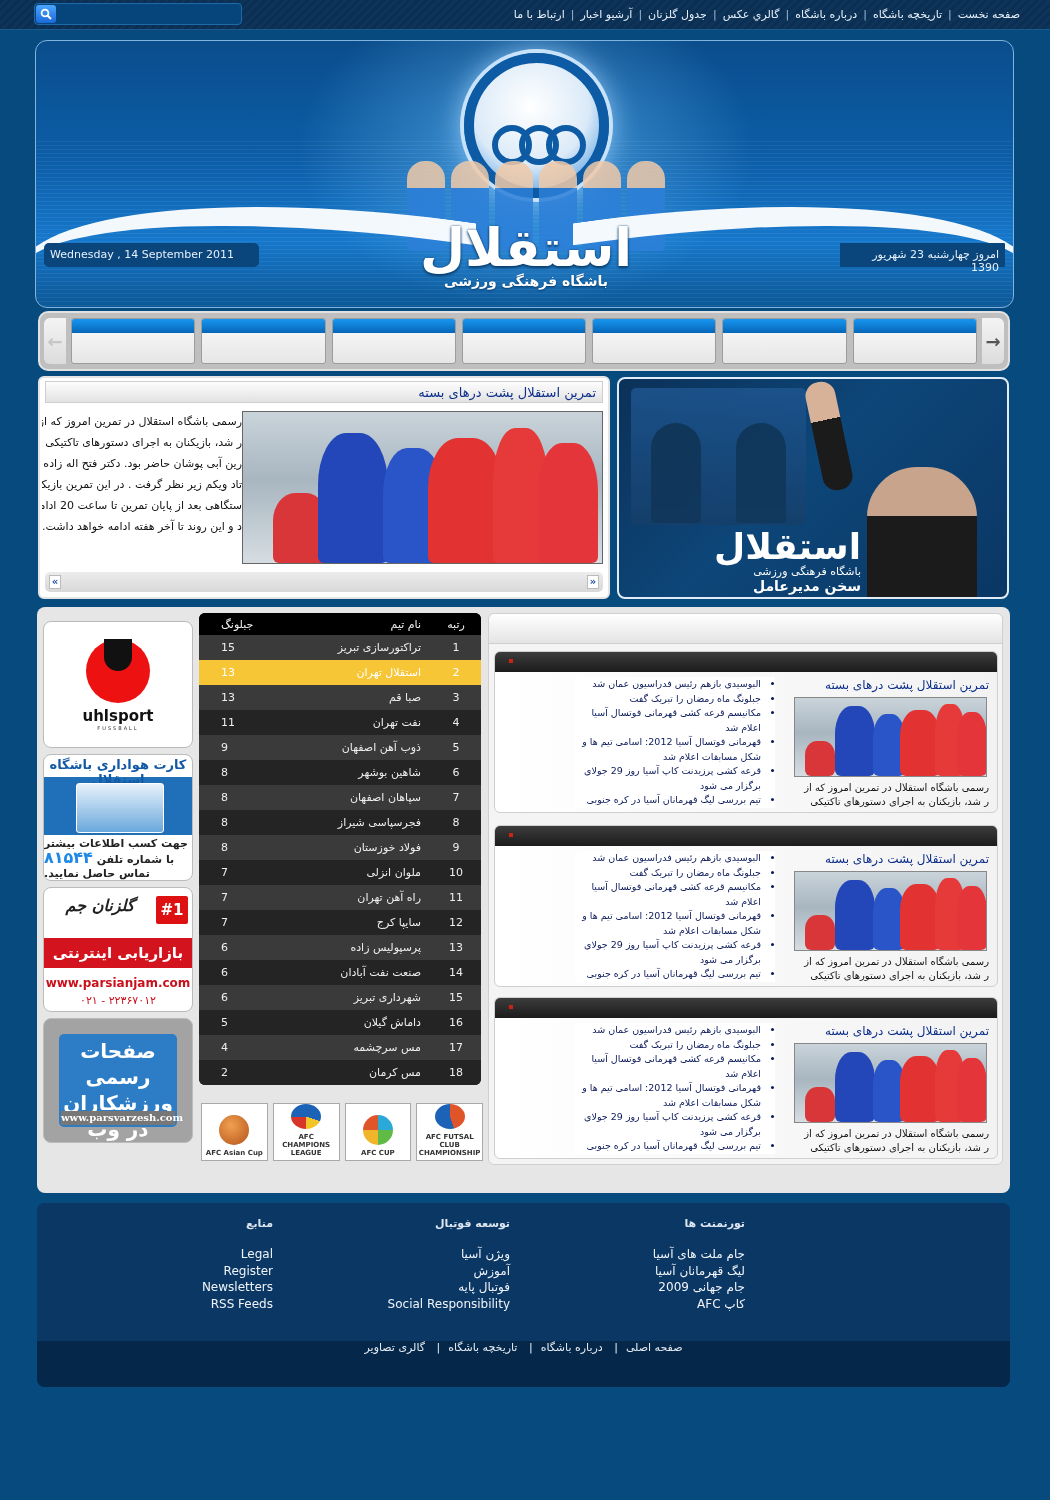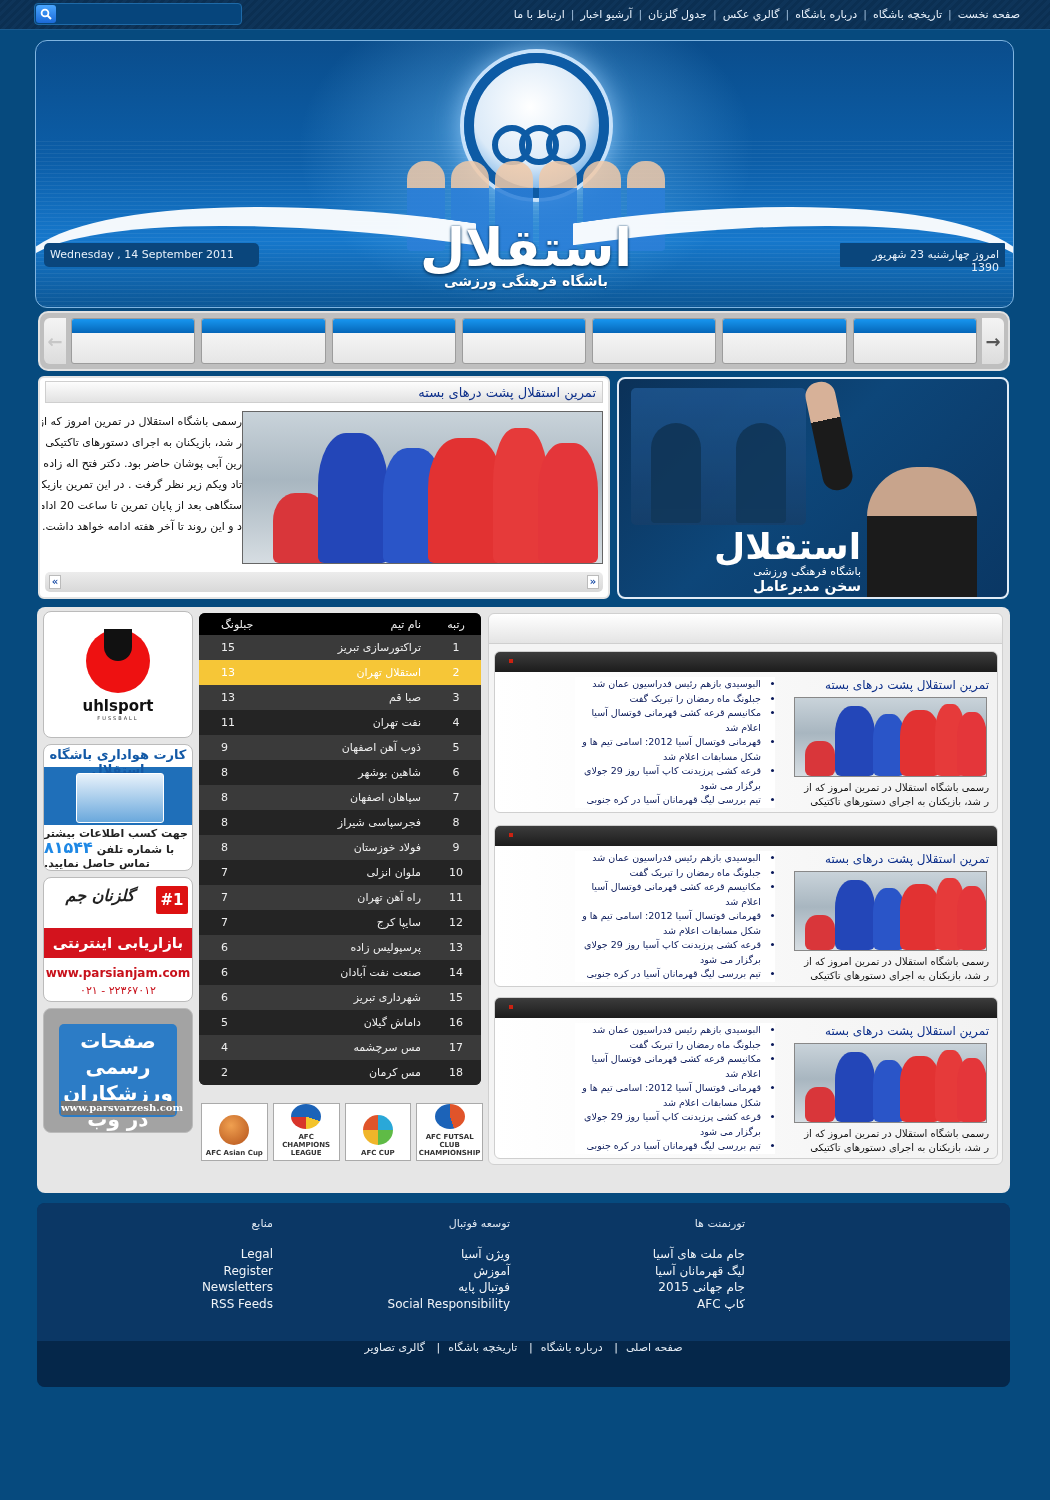--- a/index.html
+++ b/index.html
@@ -45,21 +45,21 @@
 .feature{position:absolute;left:617px;top:377px;width:392px;height:222px;border-radius:8px;border:2px solid #e2ecf6;overflow:hidden;background:linear-gradient(135deg,#0b3158 0%,#0d4679 45%,#0a3764 100%)}
 .feature .inset{position:absolute;left:12px;top:9px;width:175px;height:137px;background:linear-gradient(#1f5690,#163f6a);border-radius:5px;opacity:.85}
 .feature .inset span{position:absolute;top:35px;width:50px;height:100px;border-radius:25px 25px 4px 4px;background:#123759}
 .feature .man{position:absolute;right:30px;bottom:0;width:110px;height:130px;border-radius:50px 50px 0 0;background:linear-gradient(#c8a48c 0 38%,#1b1b1b 38% 100%)}
 .feature .arm{position:absolute;left:195px;top:2px;width:30px;height:110px;background:linear-gradient(#d7b198 0 35%,#1b1b1b 35%);border-radius:14px;transform:rotate(-12deg)}
 .feature .brand{position:absolute;left:82px;top:150px;width:160px;text-align:right;direction:rtl;color:#fff}
 .feature .brand .b1{font-size:36px;font-weight:bold;line-height:36px}
 .feature .brand .b2{font-size:11px}
 .feature .brand .b3{font-size:14px;font-weight:bold}
 .content{position:absolute;left:37px;top:607px;width:973px;height:586px;background:#e6e6e6;border-radius:8px}
-.ads{position:absolute;left:6px;top:4px;width:154px}
+.ads{position:absolute;left:6px;top:14px;width:154px}
 .ad{width:150px;border:1px solid #bbb;border-radius:8px;background:#fff;overflow:hidden;margin-bottom:6px;position:relative}
 .ad1{height:127px;display:flex;flex-direction:column;align-items:center;justify-content:center}
 .uhl{width:64px;height:64px;border-radius:50%;background:#e11;position:relative}
 .uhl:after{content:"";position:absolute;left:18px;top:0;width:28px;height:32px;background:#111;border-radius:0 0 14px 14px}
 .ad1 .lbl{font-weight:bold;font-size:15px;color:#111;margin-top:4px}
 .ad1 .sub{font-size:5px;letter-spacing:2px;color:#333}
 .ad2{height:127px;background:linear-gradient(#fff 0 18%,#1f6fb9 18% 64%,#fff 64%)}
 .ad2 .h{direction:rtl;text-align:center;color:#1359a6;font-weight:bold;font-size:13px;padding-top:2px}
 .ad2 .card{position:absolute;left:32px;top:28px;width:88px;height:50px;background:linear-gradient(#e8f2fb,#6aa8dc);border-radius:3px;border:1px solid #fff}
 .ad2 .f{position:absolute;top:82px;width:100%;direction:rtl;text-align:left;font-size:11px;font-weight:bold;color:#222;line-height:14px}
@@ -92,21 +92,21 @@
 .block .bh{height:20px;background:linear-gradient(#3c3c3c,#1c1c1c);position:relative}
 .block .bh .dot{position:absolute;left:14px;top:7px;width:4px;height:4px;background:#c21}
 .block .btitle{position:absolute;right:8px;top:26px;direction:rtl;color:#0d2f8a;font-size:12px}
 .block .bimg{position:absolute;right:10px;top:45px;width:193px;height:80px;border:1px solid #888;overflow:hidden}
 .block .bdesc{position:absolute;right:8px;top:129px;width:200px;direction:rtl;text-align:right;font-size:10px;line-height:14px;color:#111;white-space:nowrap;overflow:hidden}
 .block ul{position:absolute;left:80px;top:25px;width:200px;direction:rtl;list-style:disc;padding-right:14px;font-size:9.5px;line-height:14.5px;color:#0b1a5a;background:#fff}
 .block li{margin:0}
 .footer{position:absolute;left:37px;top:1203px;width:973px;height:184px;background:#063564;border-radius:8px;overflow:hidden}
 .footer .cols{position:absolute;left:0;top:0;width:100%;height:138px;background:#0b3765}
 .fcol{position:absolute;top:14px;direction:rtl;text-align:right;color:#e8eef5}
-.fcol .ft{font-size:11px;font-weight:normal;color:#dde6f0;margin-bottom:16px}
+.fcol .ft{font-size:11px;font-weight:bold;color:#dde6f0;margin-bottom:16px}
 .fcol a{display:block;color:#f0f4f8;text-decoration:none;font-size:12px;line-height:16.5px}
 .footer .bottom{position:absolute;left:0;top:138px;width:100%;height:46px;background:#05274a;direction:rtl;text-align:center;color:#e6edf5;font-size:11px}
 .footer .bottom .links{}
 .footer .bottom .links a{color:#e6edf5;text-decoration:none}
 .footer .bottom .links .sep{margin:0 8px}
 .footer .bottom .copy{margin-top:5px;font-size:10.5px}
 </style>
 </head>
 <body>
 
@@ -478,21 +478,21 @@
     </div>
   </div>
 </div>
 
 <div class="footer">
   <div class="cols">
     <div class="fcol" style="right:265px">
       <div class="ft">تورنمنت ها</div>
       <a href="#">جام ملت های آسیا</a>
       <a href="#">لیگ قهرمانان آسیا</a>
-      <a href="#">جام جهانی 2015</a>
+      <a href="#">جام جهانی 2009</a>
       <a href="#">کاپ AFC</a>
     </div>
     <div class="fcol" style="right:500px">
       <div class="ft">توسعه فوتبال</div>
       <a href="#">ویژن آسیا</a>
       <a href="#">آموزش</a>
       <a href="#">فوتبال پایه</a>
       <a href="#">Social Responsibility</a>
     </div>
     <div class="fcol" style="right:737px">

